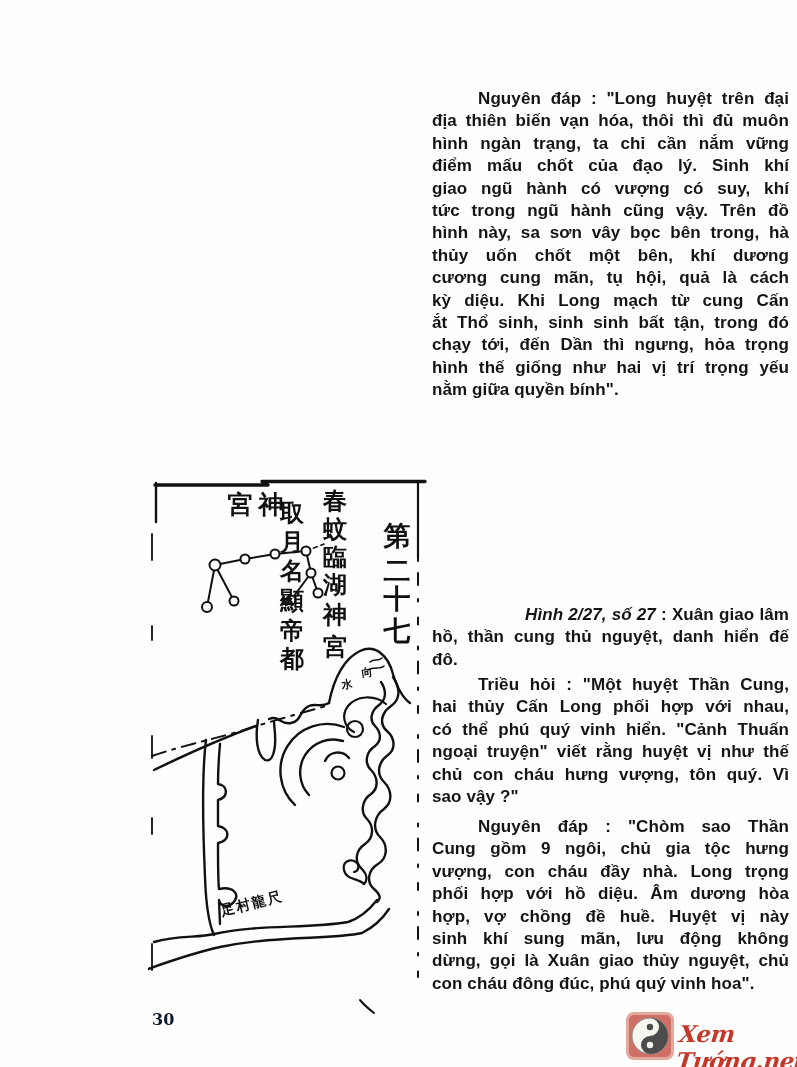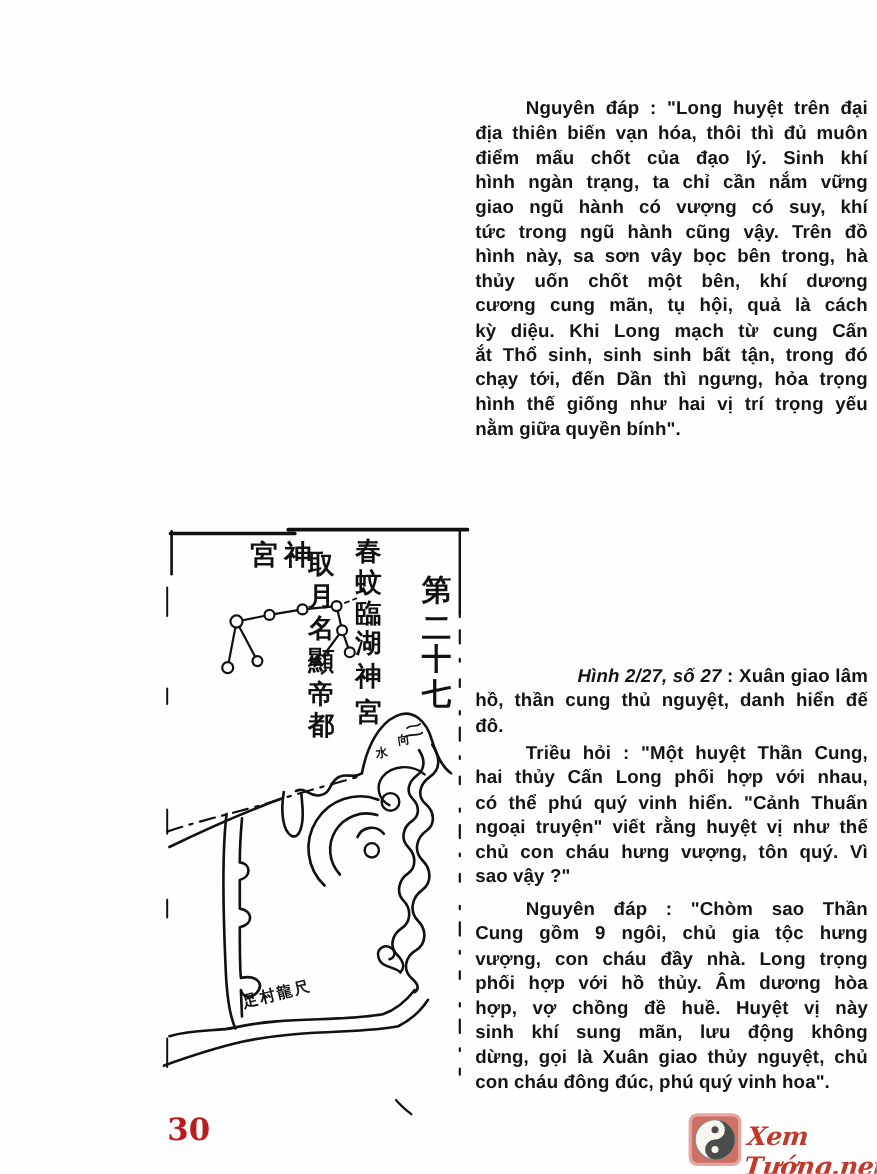--- a/index.html
+++ b/index.html
@@ -19,21 +19,21 @@
   .jline.last{text-align-last:left;}
   .jline.indent{text-indent:46px;}
   .caption .jline i{font-style:italic;margin-left:47px;}
   #para1{top:88px;}
   #caption{top:604px;}
   #para2{top:674px;}
   #para3{top:816px;}
   .pagenum{
     position:absolute; left:152px; top:1010px;
     font-family:"DejaVu Serif","Liberation Serif",serif;
-    font-size:28px; font-weight:700; color:#b91c1c;
+    font-size:16px; font-weight:700; color:#0f172a;
   }
   .figure{position:absolute; left:148px; top:472px; width:282px; height:545px;}
   .figure svg{display:block;}
   .cjk{font-family:"DejaVu Sans",sans-serif; fill:#101010; font-weight:700;}
   .watermark{position:absolute; left:624px; top:1006px; width:170px; height:58px;}
   .wm-badge{
     position:absolute; left:2px; top:6px; width:48px; height:48px;
     border-radius:8px; border:3px solid #e2a89c; box-sizing:border-box;
   }
   .wm-text{
@@ -44,22 +44,22 @@
   }
 </style>
 </head>
 <body>
 
 <div class="page">
 
   <div id="para1" class="textcol">
       <div class="jline indent">Nguyên đáp : "Long huyệt trên đại</div>
       <div class="jline">địa thiên biến vạn hóa, thôi thì đủ muôn</div>
+      <div class="jline">hình ngàn trạng, ta chỉ cần nắm vững</div>
       <div class="jline">điểm mấu chốt của đạo lý. Sinh khí</div>
-      <div class="jline">hình ngàn trạng, ta chỉ cần nắm vững</div>
       <div class="jline">giao ngũ hành có vượng có suy, khí</div>
       <div class="jline">tức trong ngũ hành cũng vậy. Trên đồ</div>
       <div class="jline">hình này, sa sơn vây bọc bên trong, hà</div>
       <div class="jline">thủy uốn chốt một bên, khí dương</div>
       <div class="jline">cương cung mãn, tụ hội, quả là cách</div>
       <div class="jline">kỳ diệu. Khi Long mạch từ cung Cấn</div>
       <div class="jline">ắt Thổ sinh, sinh sinh bất tận, trong đó</div>
       <div class="jline">chạy tới, đến Dần thì ngưng, hỏa trọng</div>
       <div class="jline">hình thế giống như hai vị trí trọng yếu</div>
       <div class="jline last">nằm giữa quyền bính".</div>
@@ -79,21 +79,21 @@
       <div class="jline">có thể phú quý vinh hiển. "Cảnh Thuấn</div>
       <div class="jline">ngoại truyện" viết rằng huyệt vị như thế</div>
       <div class="jline">chủ con cháu hưng vượng, tôn quý. Vì</div>
       <div class="jline last">sao vậy ?"</div>
     </div>
 
   <div id="para3" class="textcol">
       <div class="jline indent">Nguyên đáp : "Chòm sao Thần</div>
       <div class="jline">Cung gồm 9 ngôi, chủ gia tộc hưng</div>
       <div class="jline">vượng, con cháu đầy nhà. Long trọng</div>
-      <div class="jline">phối hợp với hồ thủy. Âm dương hòa</div>
+      <div class="jline">phối hợp với hồ diệu. Âm dương hòa</div>
       <div class="jline">hợp, vợ chồng đề huề. Huyệt vị này</div>
       <div class="jline">sinh khí sung mãn, lưu động không</div>
       <div class="jline">dừng, gọi là Xuân giao thủy nguyệt, chủ</div>
       <div class="jline last">con cháu đông đúc, phú quý vinh hoa".</div>
     </div>
 
   <div class="figure">
     <svg width="282" height="545" viewBox="0 0 282 545" xmlns="http://www.w3.org/2000/svg">
       <g stroke="#111" fill="none" stroke-linecap="round" stroke-linejoin="round">
 

